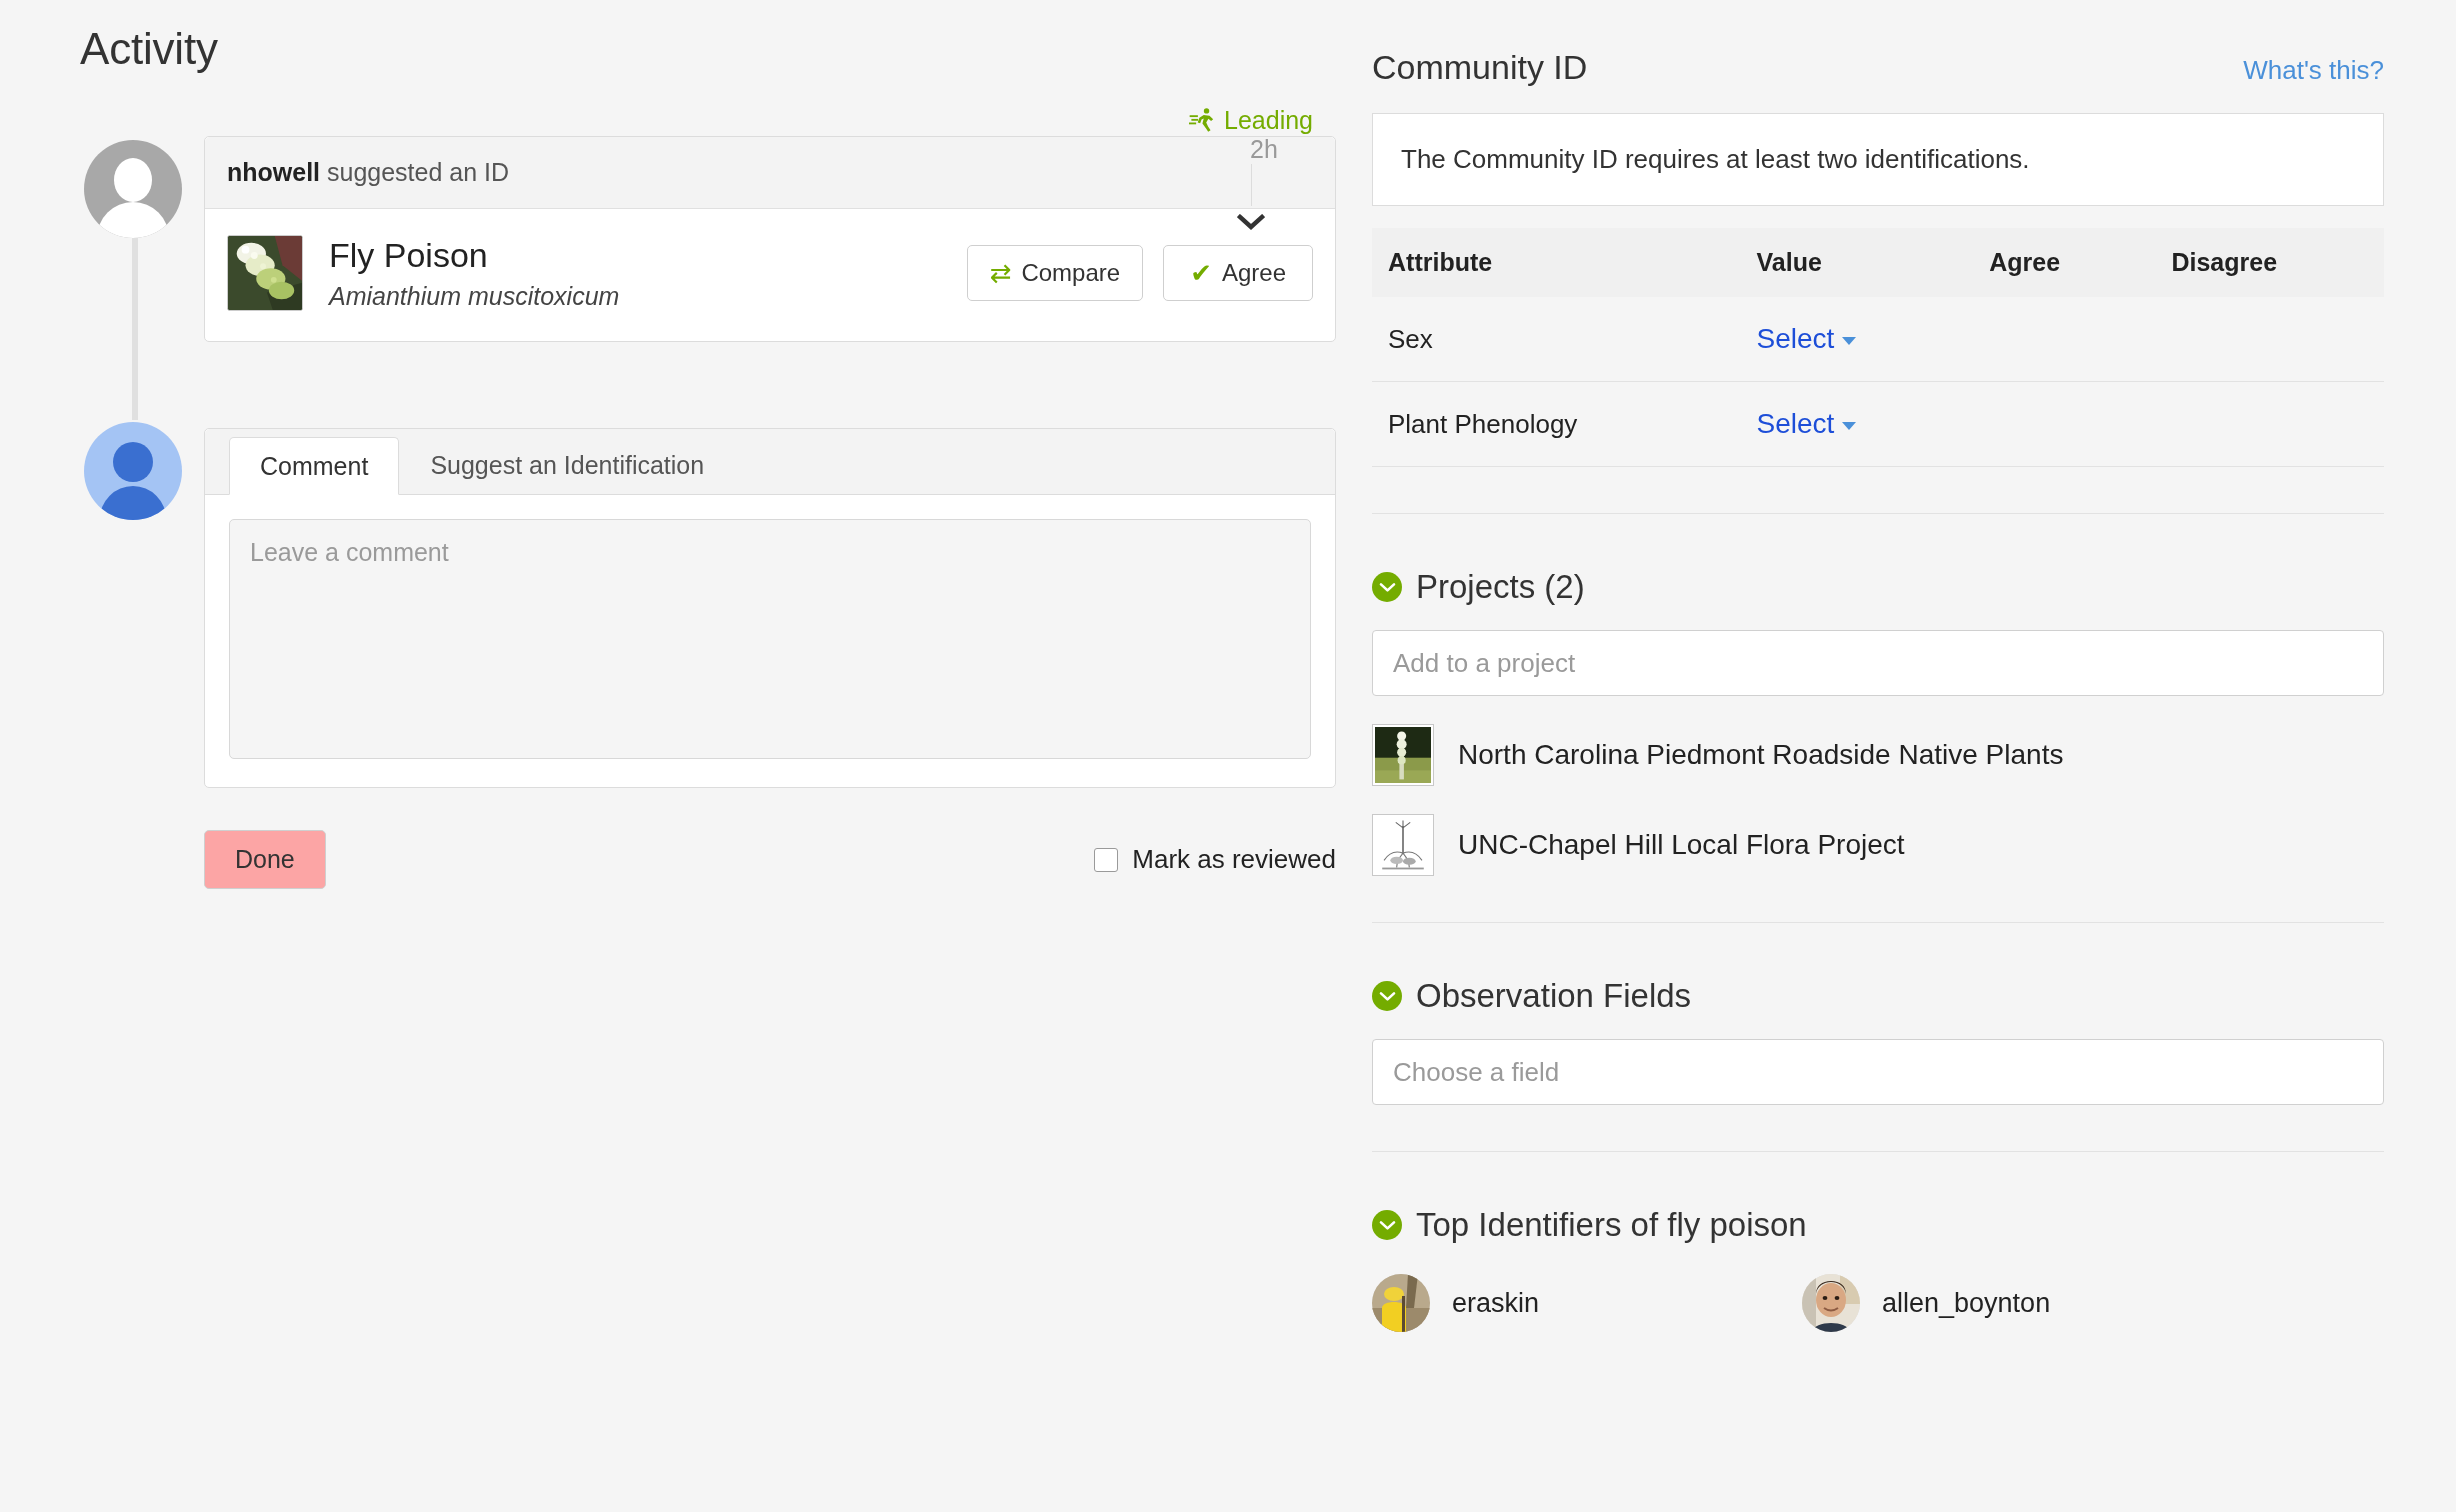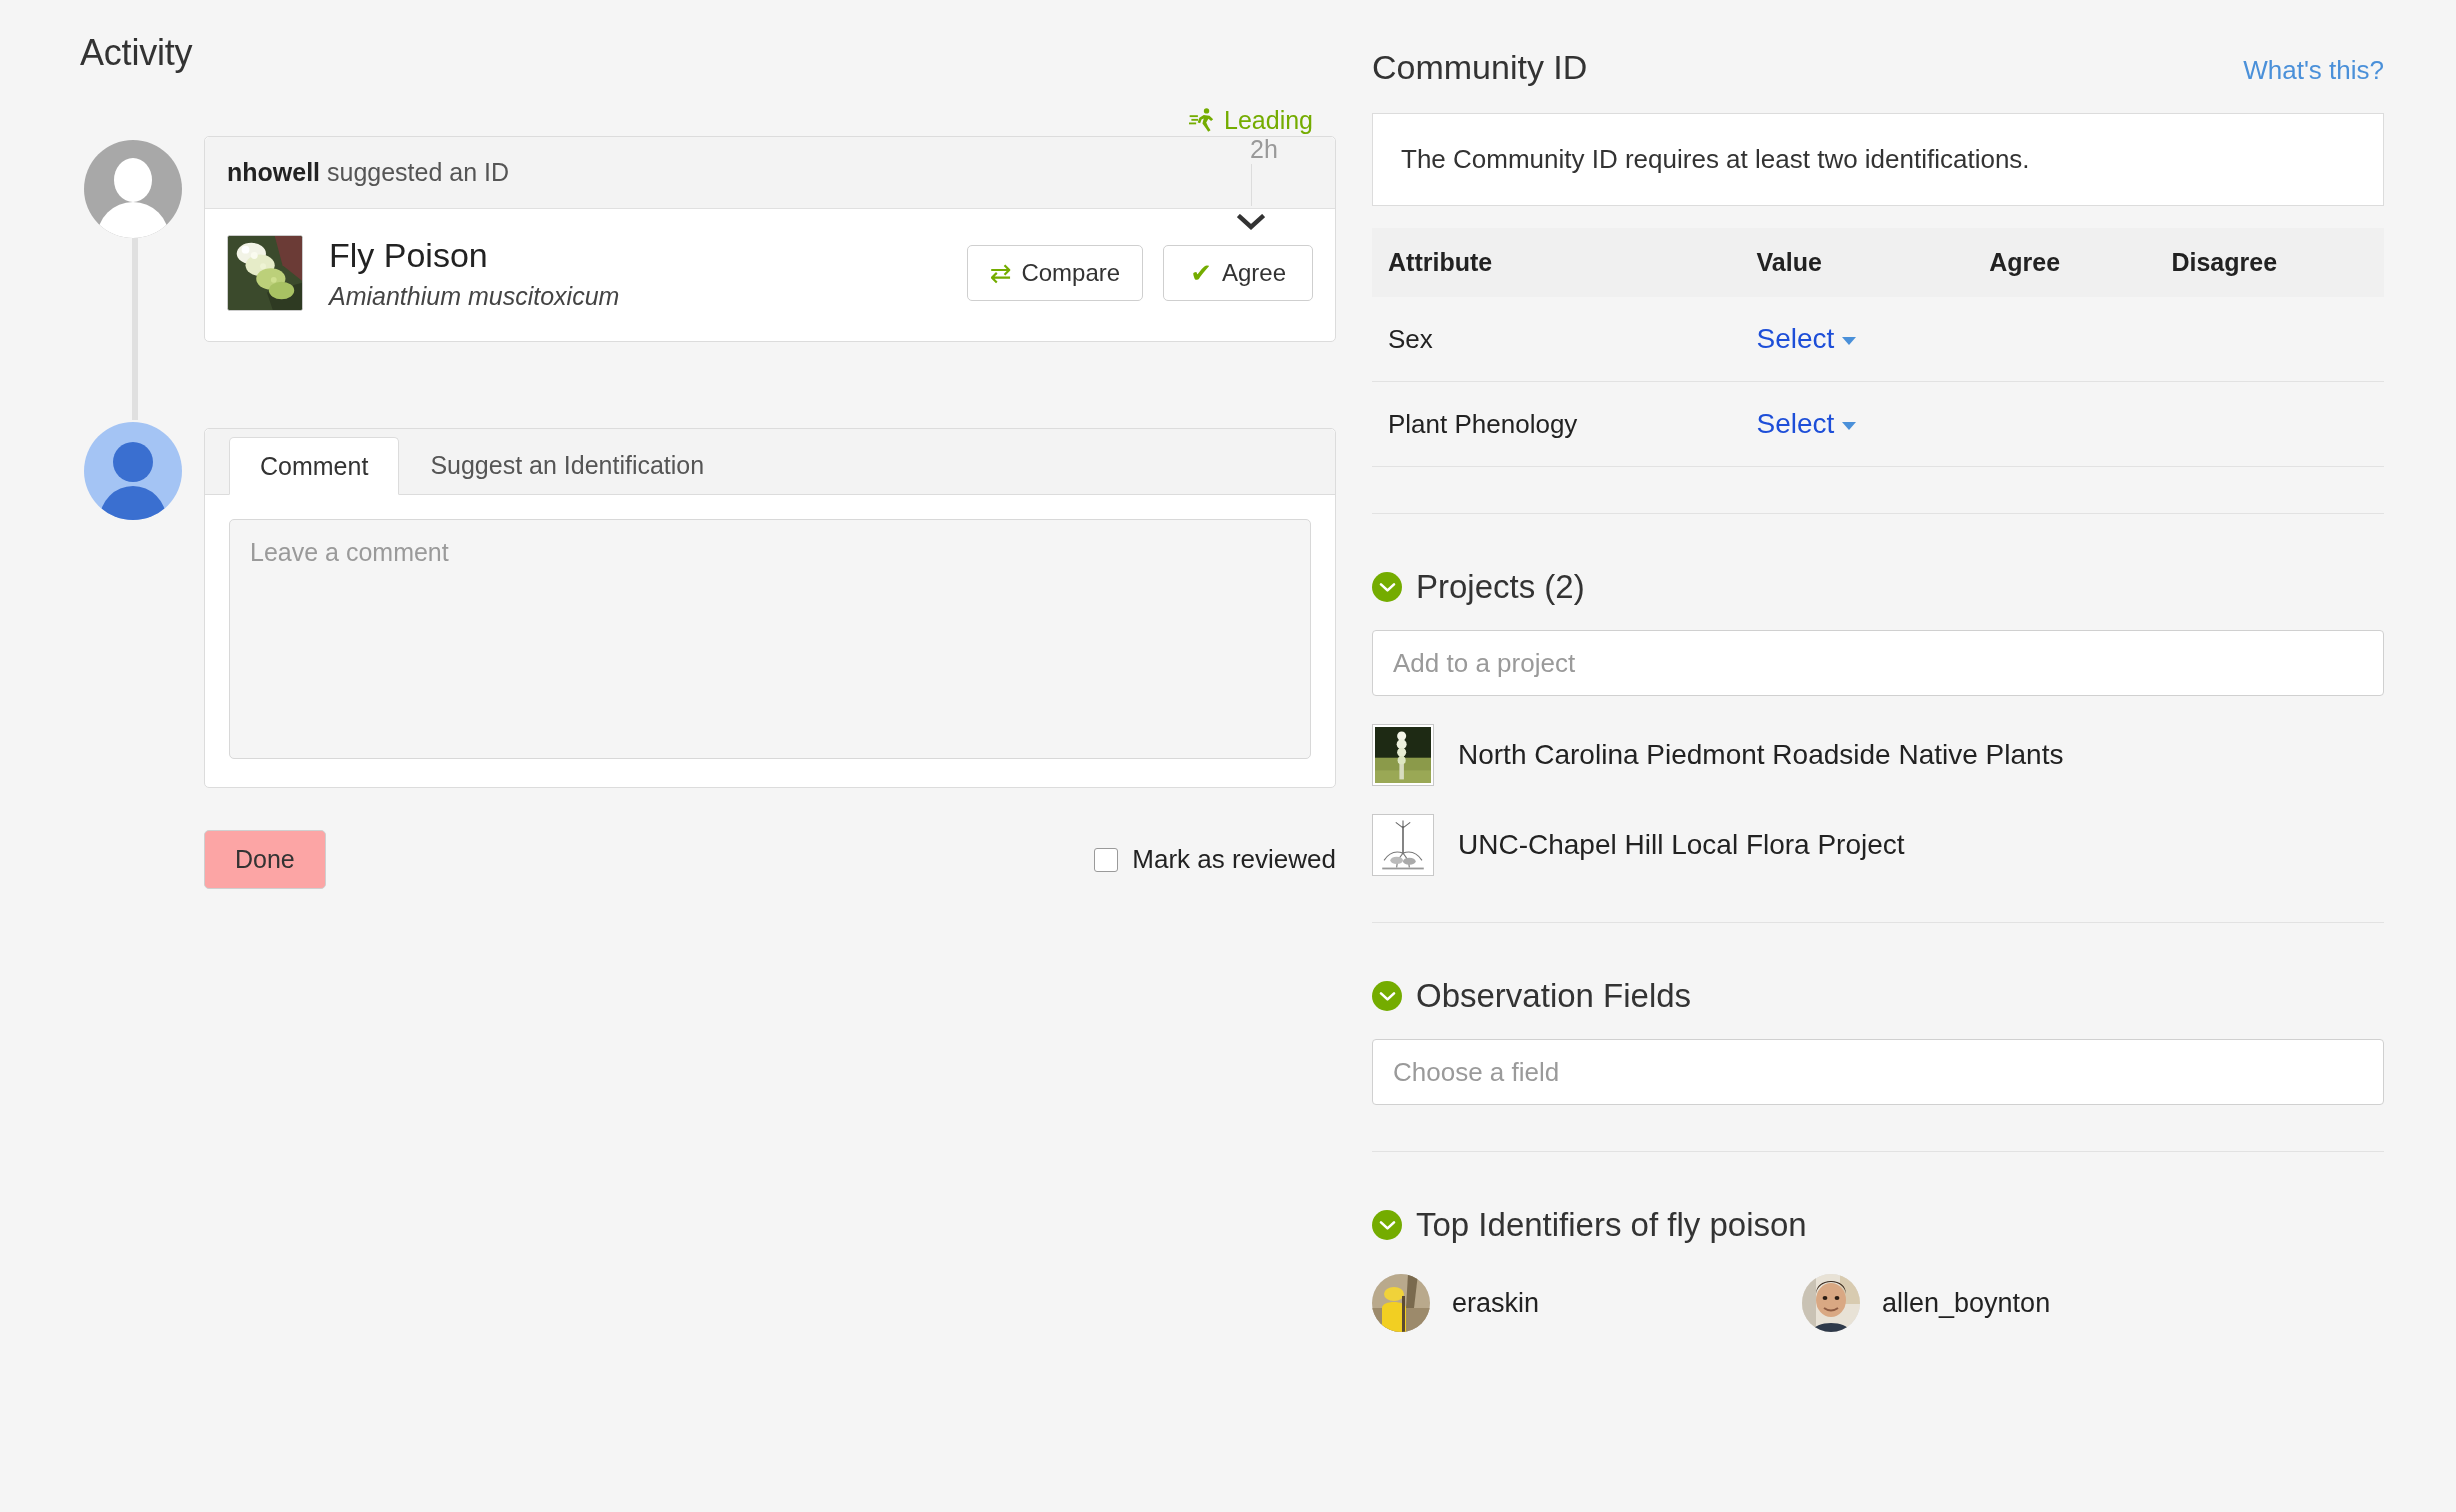--- a/index.html
+++ b/index.html
@@ -9,22 +9,22 @@
     font-family: "Liberation Sans", sans-serif;
     color: #333;
     overflow: hidden;
   }
   .page { position: relative; width: 2456px; height: 1512px; }
 
   
   .left-col { position: absolute; left: 0; top: 0; width: 1400px; height: 1512px; }
 
   .activity-title {
-    position: absolute; left: 80px; top: 32px;
-    font-size: 36px; font-weight: 400; color: #333; letter-spacing: -0.2px;
+    position: absolute; left: 80px; top: 24px;
+    font-size: 44px; font-weight: 400; color: #333; letter-spacing: -0.2px;
   }
 
   .timeline { position: absolute; left: 84px; top: 140px; width: 100px; }
   .avatar-default {
     width: 98px; height: 98px; border-radius: 50%;
     background: #a8a8a8; position: relative; overflow: hidden;
   }
   .avatar-default .head {
     position: absolute; left: 50%; top: 18px; transform: translateX(-50%);
     width: 38px; height: 44px; border-radius: 19px/22px; background: #fff;

